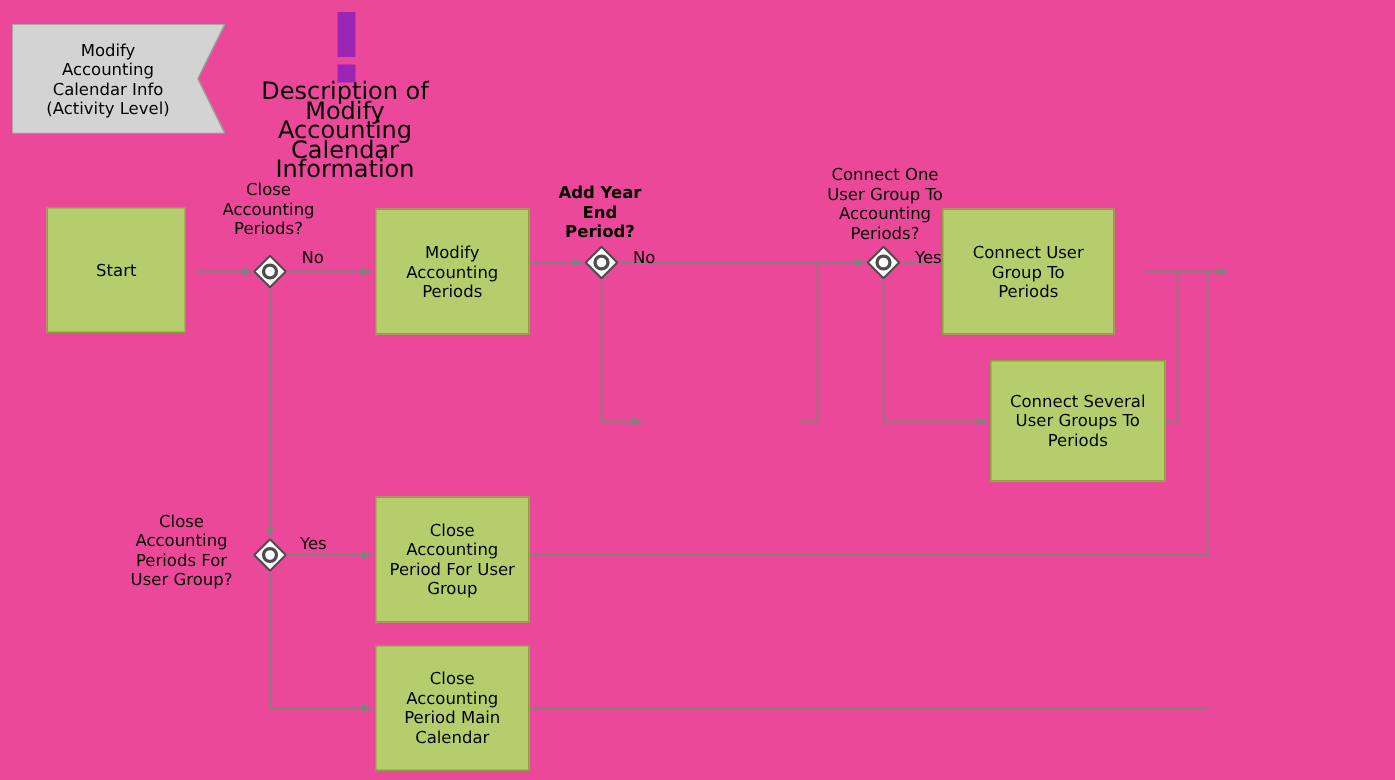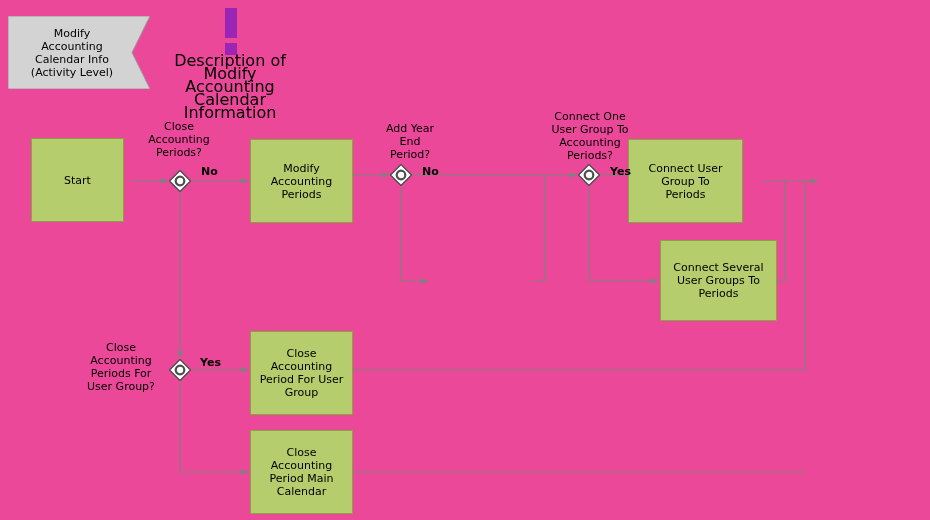--- a/index.html
+++ b/index.html
@@ -41,21 +41,20 @@
   .label {
     position: absolute;
     font-size: 11px;
     line-height: 13px;
     color: #000000;
     text-align: center;
     white-space: pre-line;
   }
   .label.left {
     text-align: left;
-    font-weight: bold;
   }
   .gw {
     position: absolute;
     width: 22px;
     height: 22px;
   }
   .activity-banner {
     position: absolute;
     font-size: 11px;
     line-height: 13px;
@@ -182,21 +181,21 @@
   </svg>
   <div class="label" style="left:137px; top:120px; width:84px;">Close
 Accounting
 Periods?</div>
   <div class="label left" style="left:201px; top:165px; width:24px;">No</div>
 
   <svg class="gw" style="left:390px; top:164px;" viewBox="0 0 22 22">
     <polygon points="11,0.5 21.5,11 11,21.5 0.5,11" fill="#ffffff" stroke="#4d4d4d" stroke-width="1.4"></polygon>
     <circle cx="11" cy="11" r="4.3" fill="none" stroke="#4d4d4d" stroke-width="2.2"></circle>
   </svg>
-  <div class="label" style="left:368px; top:122px; width:84px;">Add Year
+  <div class="label" style="left:358px; top:122px; width:84px;font-weight:bold;">Add Year
 End
 Period?</div>
   <div class="label left" style="left:422px; top:165px; width:24px;">No</div>
 
   <svg class="gw" style="left:578px; top:164px;" viewBox="0 0 22 22">
     <polygon points="11,0.5 21.5,11 11,21.5 0.5,11" fill="#ffffff" stroke="#4d4d4d" stroke-width="1.4"></polygon>
     <circle cx="11" cy="11" r="4.3" fill="none" stroke="#4d4d4d" stroke-width="2.2"></circle>
   </svg>
   <div class="label" style="left:544px; top:110px; width:92px;">Connect One
 User Group To

